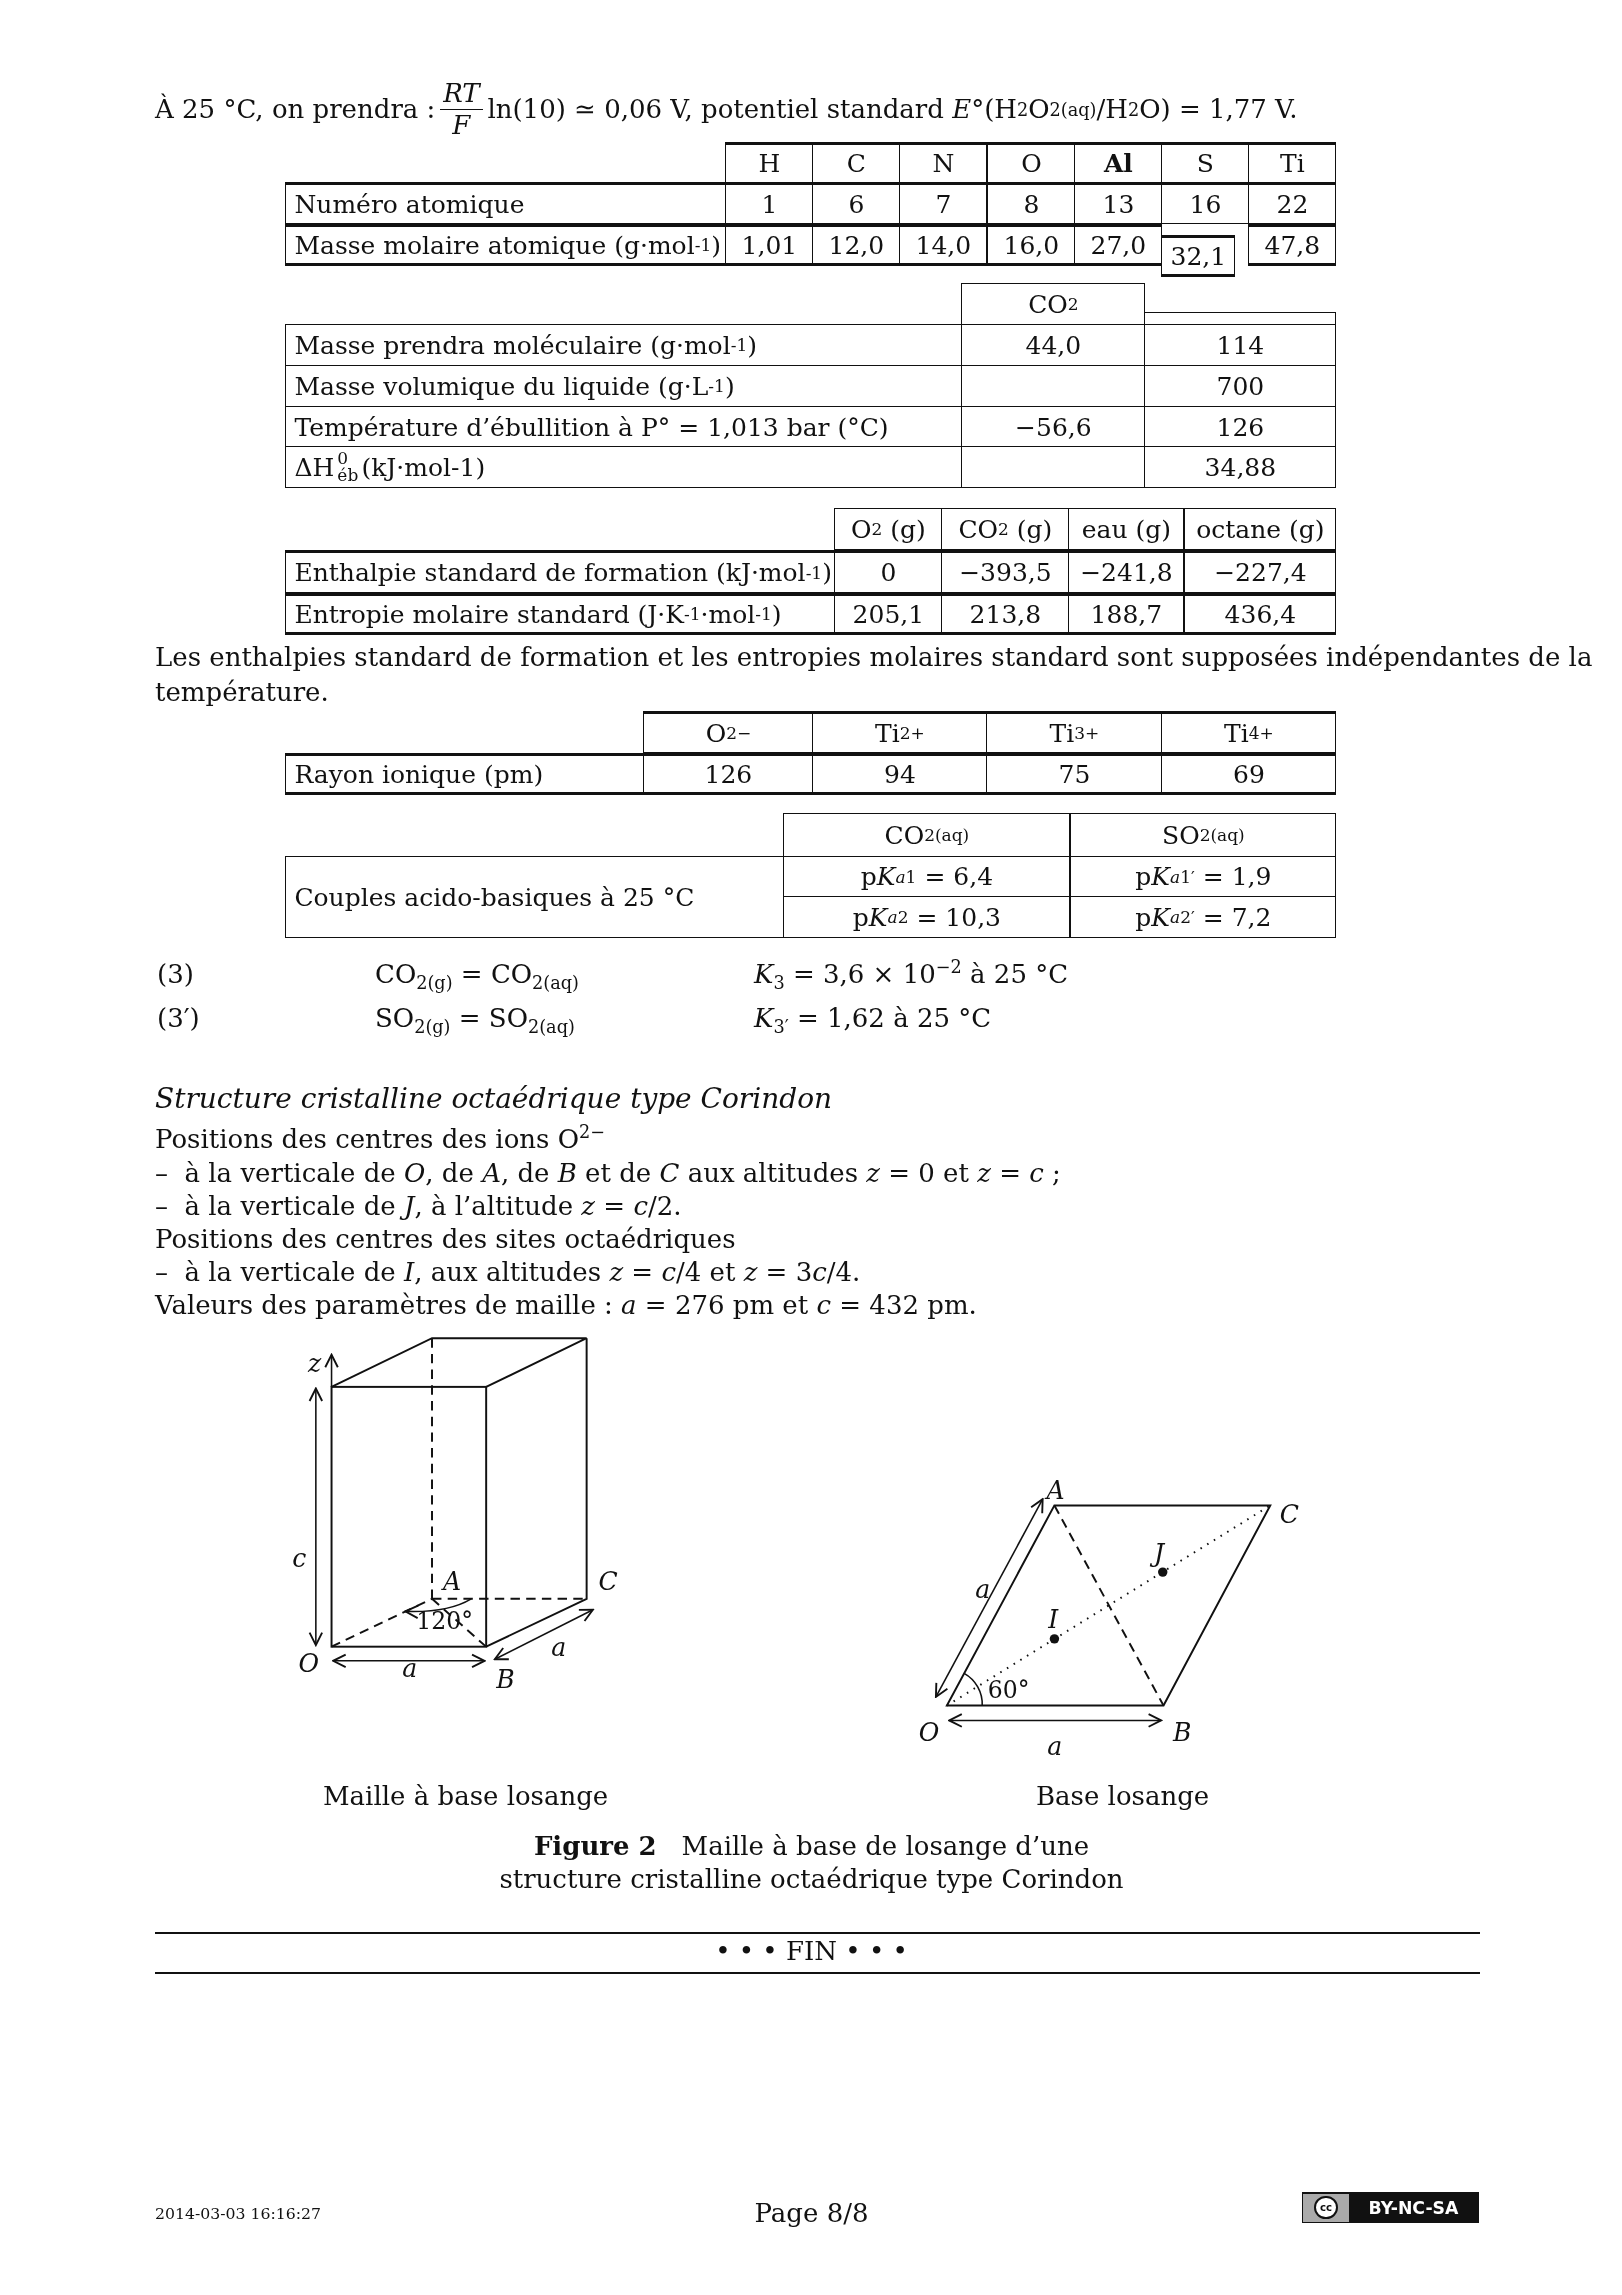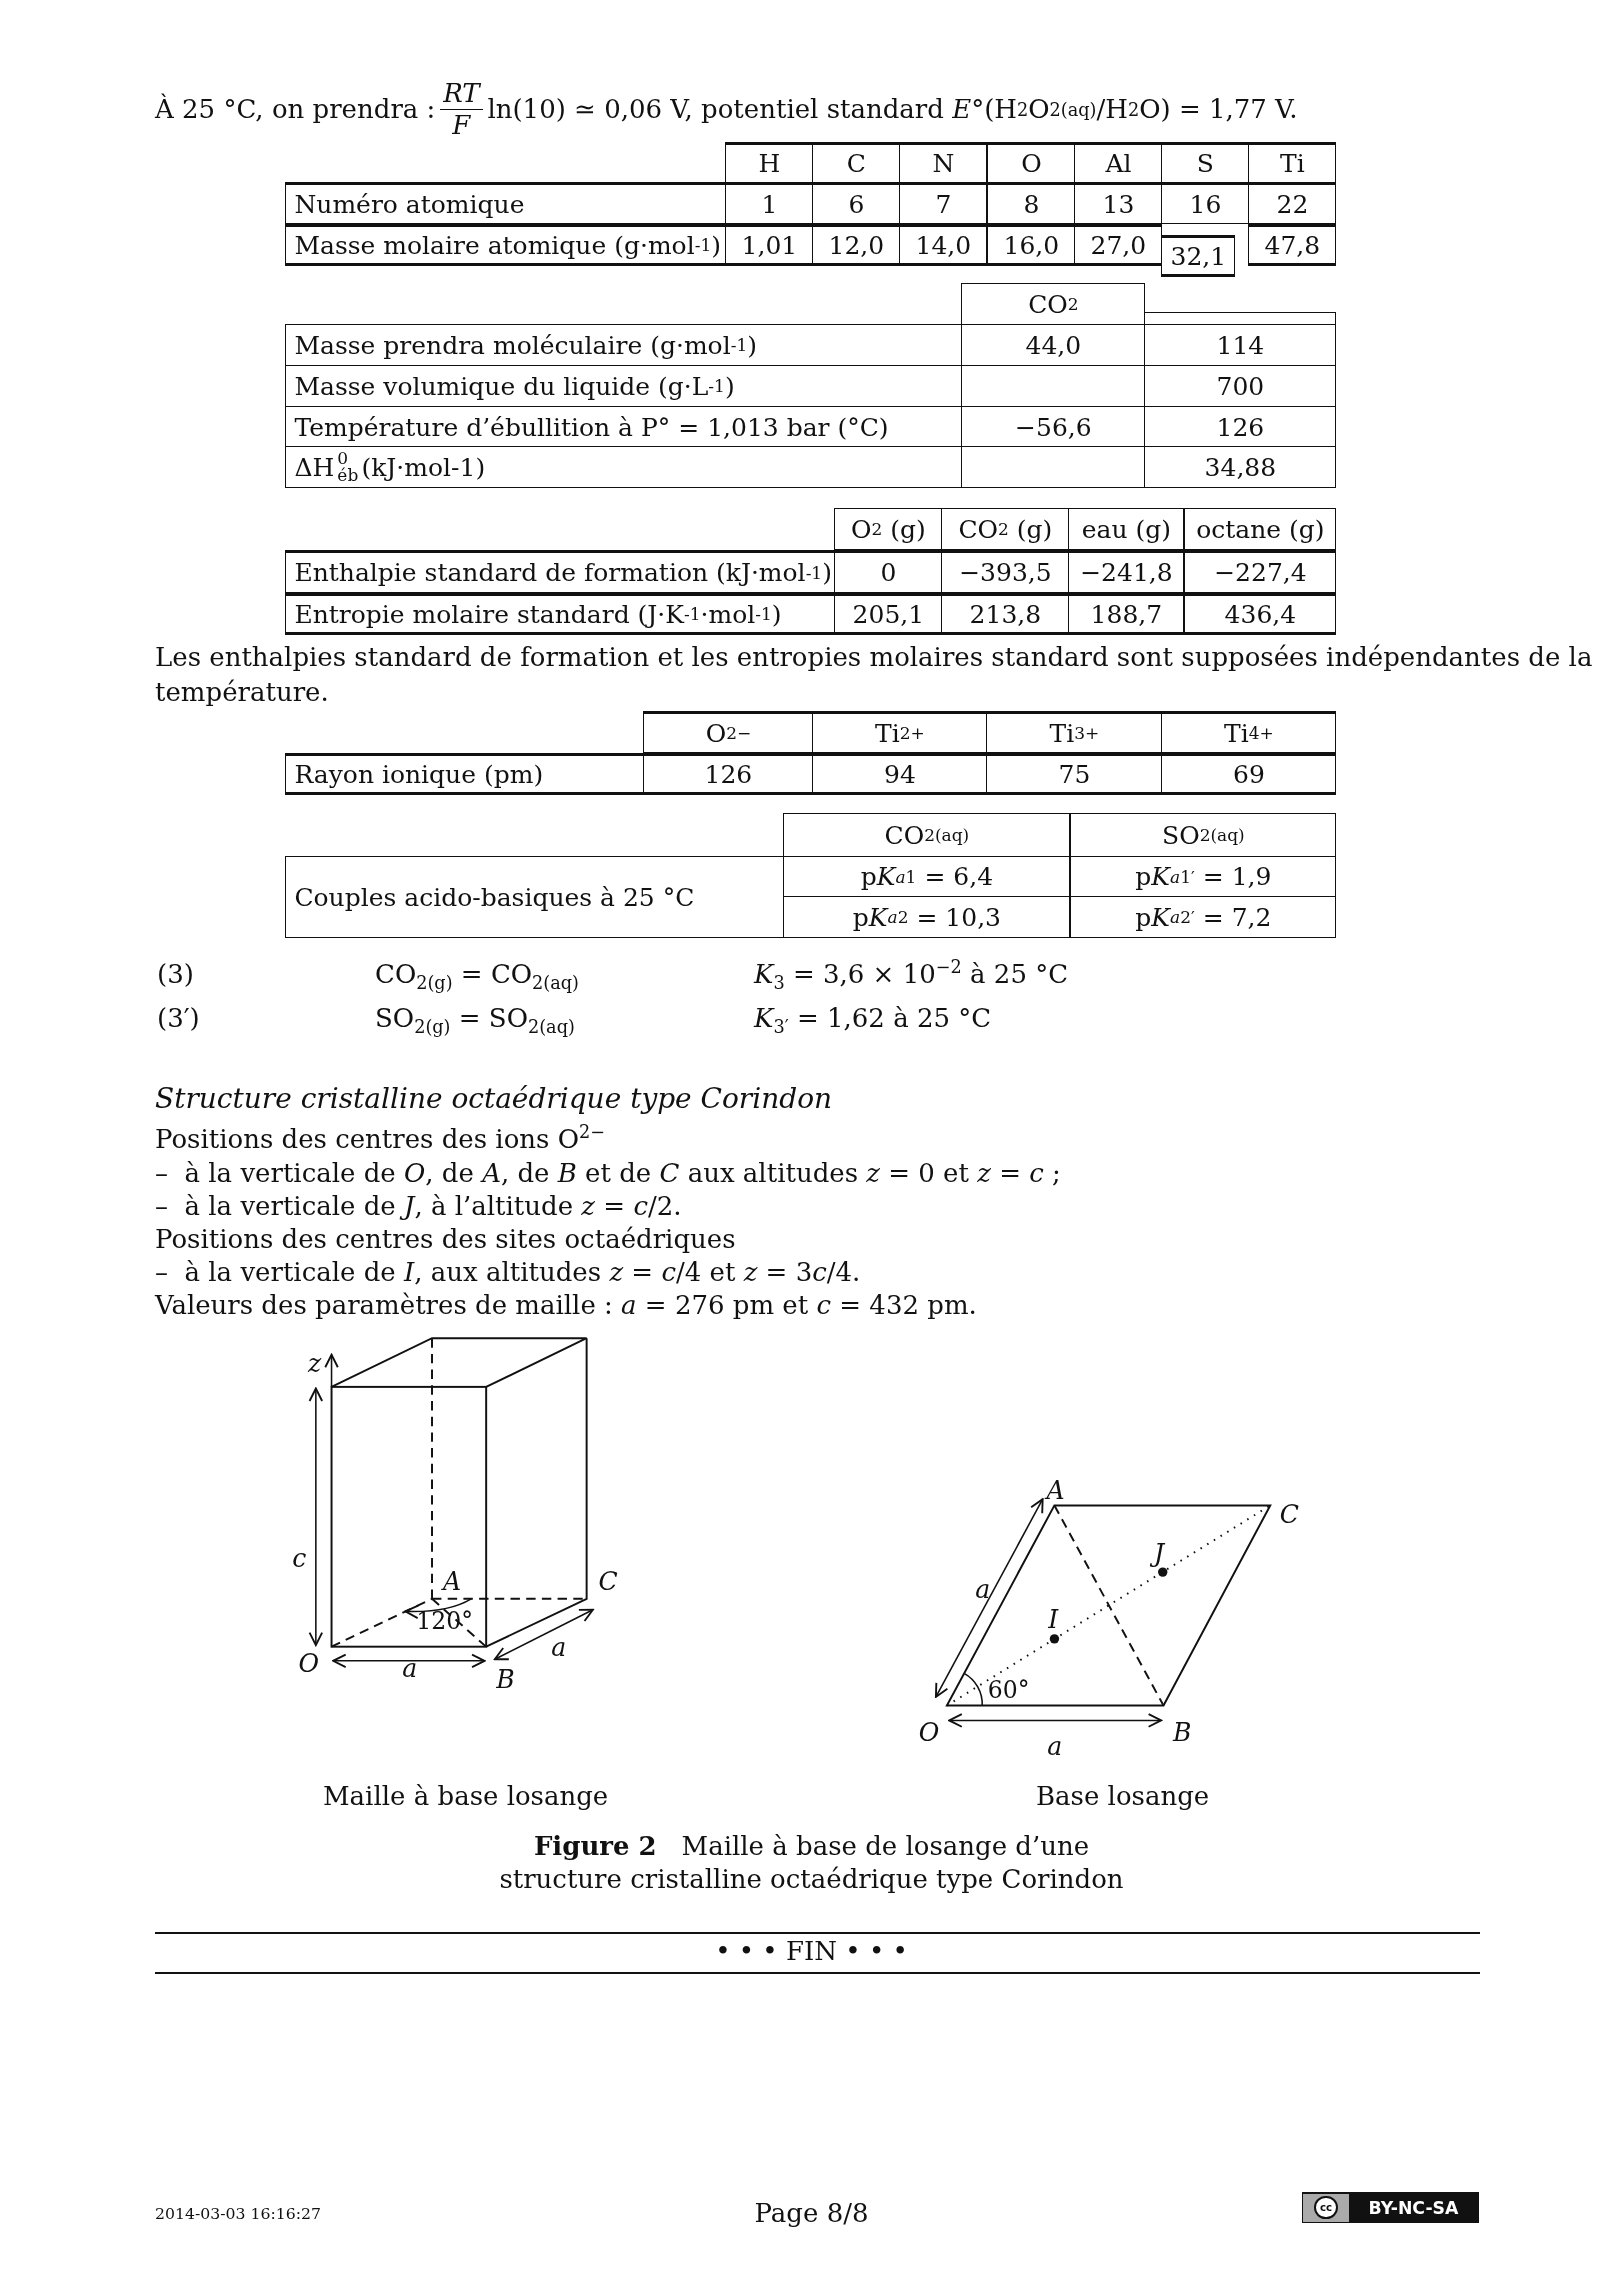--- a/index.html
+++ b/index.html
@@ -32,21 +32,21 @@
     <span class="den">F</span>
   </span>
   <span>ln(10) ≃ 0,06 V, potentiel standard</span>&nbsp;<span class="it">E°</span><span>(H</span><sub>2</sub><span>O</span><sub>2(aq)</sub><span>/H</span><sub>2</sub><span>O) = 1,77 V.</span>
 </div>
 
 <div>
   <div class="cell thick-top" style="left:726px;top:143px;width:88px;height:41px;">H</div>
   <div class="cell thick-top" style="left:813px;top:143px;width:88px;height:41px;">C</div>
   <div class="cell thick-top" style="left:900px;top:143px;width:88px;height:41px;">N</div>
   <div class="cell thick-top" style="left:988px;top:143px;width:88px;height:41px;">O</div>
-  <div class="cell thick-top" style="left:1075px;top:143px;width:88px;height:41px;">Al</div>
+  <div class="cell thick-top" style="left:1075px;top:143px;width:88px;height:41px;font-weight:bold;">Al</div>
   <div class="cell thick-top" style="left:1162px;top:143px;width:88px;height:41px;">S</div>
   <div class="cell thick-top" style="left:1249px;top:143px;width:88px;height:41px;">Ti</div>
 
   <div class="cell lbl thick-top" style="left:286px;top:183px;width:441px;height:42px;">Numéro atomique</div>
   <div class="cell thick-top" style="left:726px;top:183px;width:88px;height:42px;">1</div>
   <div class="cell thick-top" style="left:813px;top:183px;width:88px;height:42px;">6</div>
   <div class="cell thick-top" style="left:900px;top:183px;width:88px;height:42px;">7</div>
   <div class="cell thick-top" style="left:988px;top:183px;width:88px;height:42px;">8</div>
   <div class="cell thick-top" style="left:1075px;top:183px;width:88px;height:42px;">13</div>
   <div class="cell thick-top" style="left:1162px;top:183px;width:88px;height:42px;">16</div>

